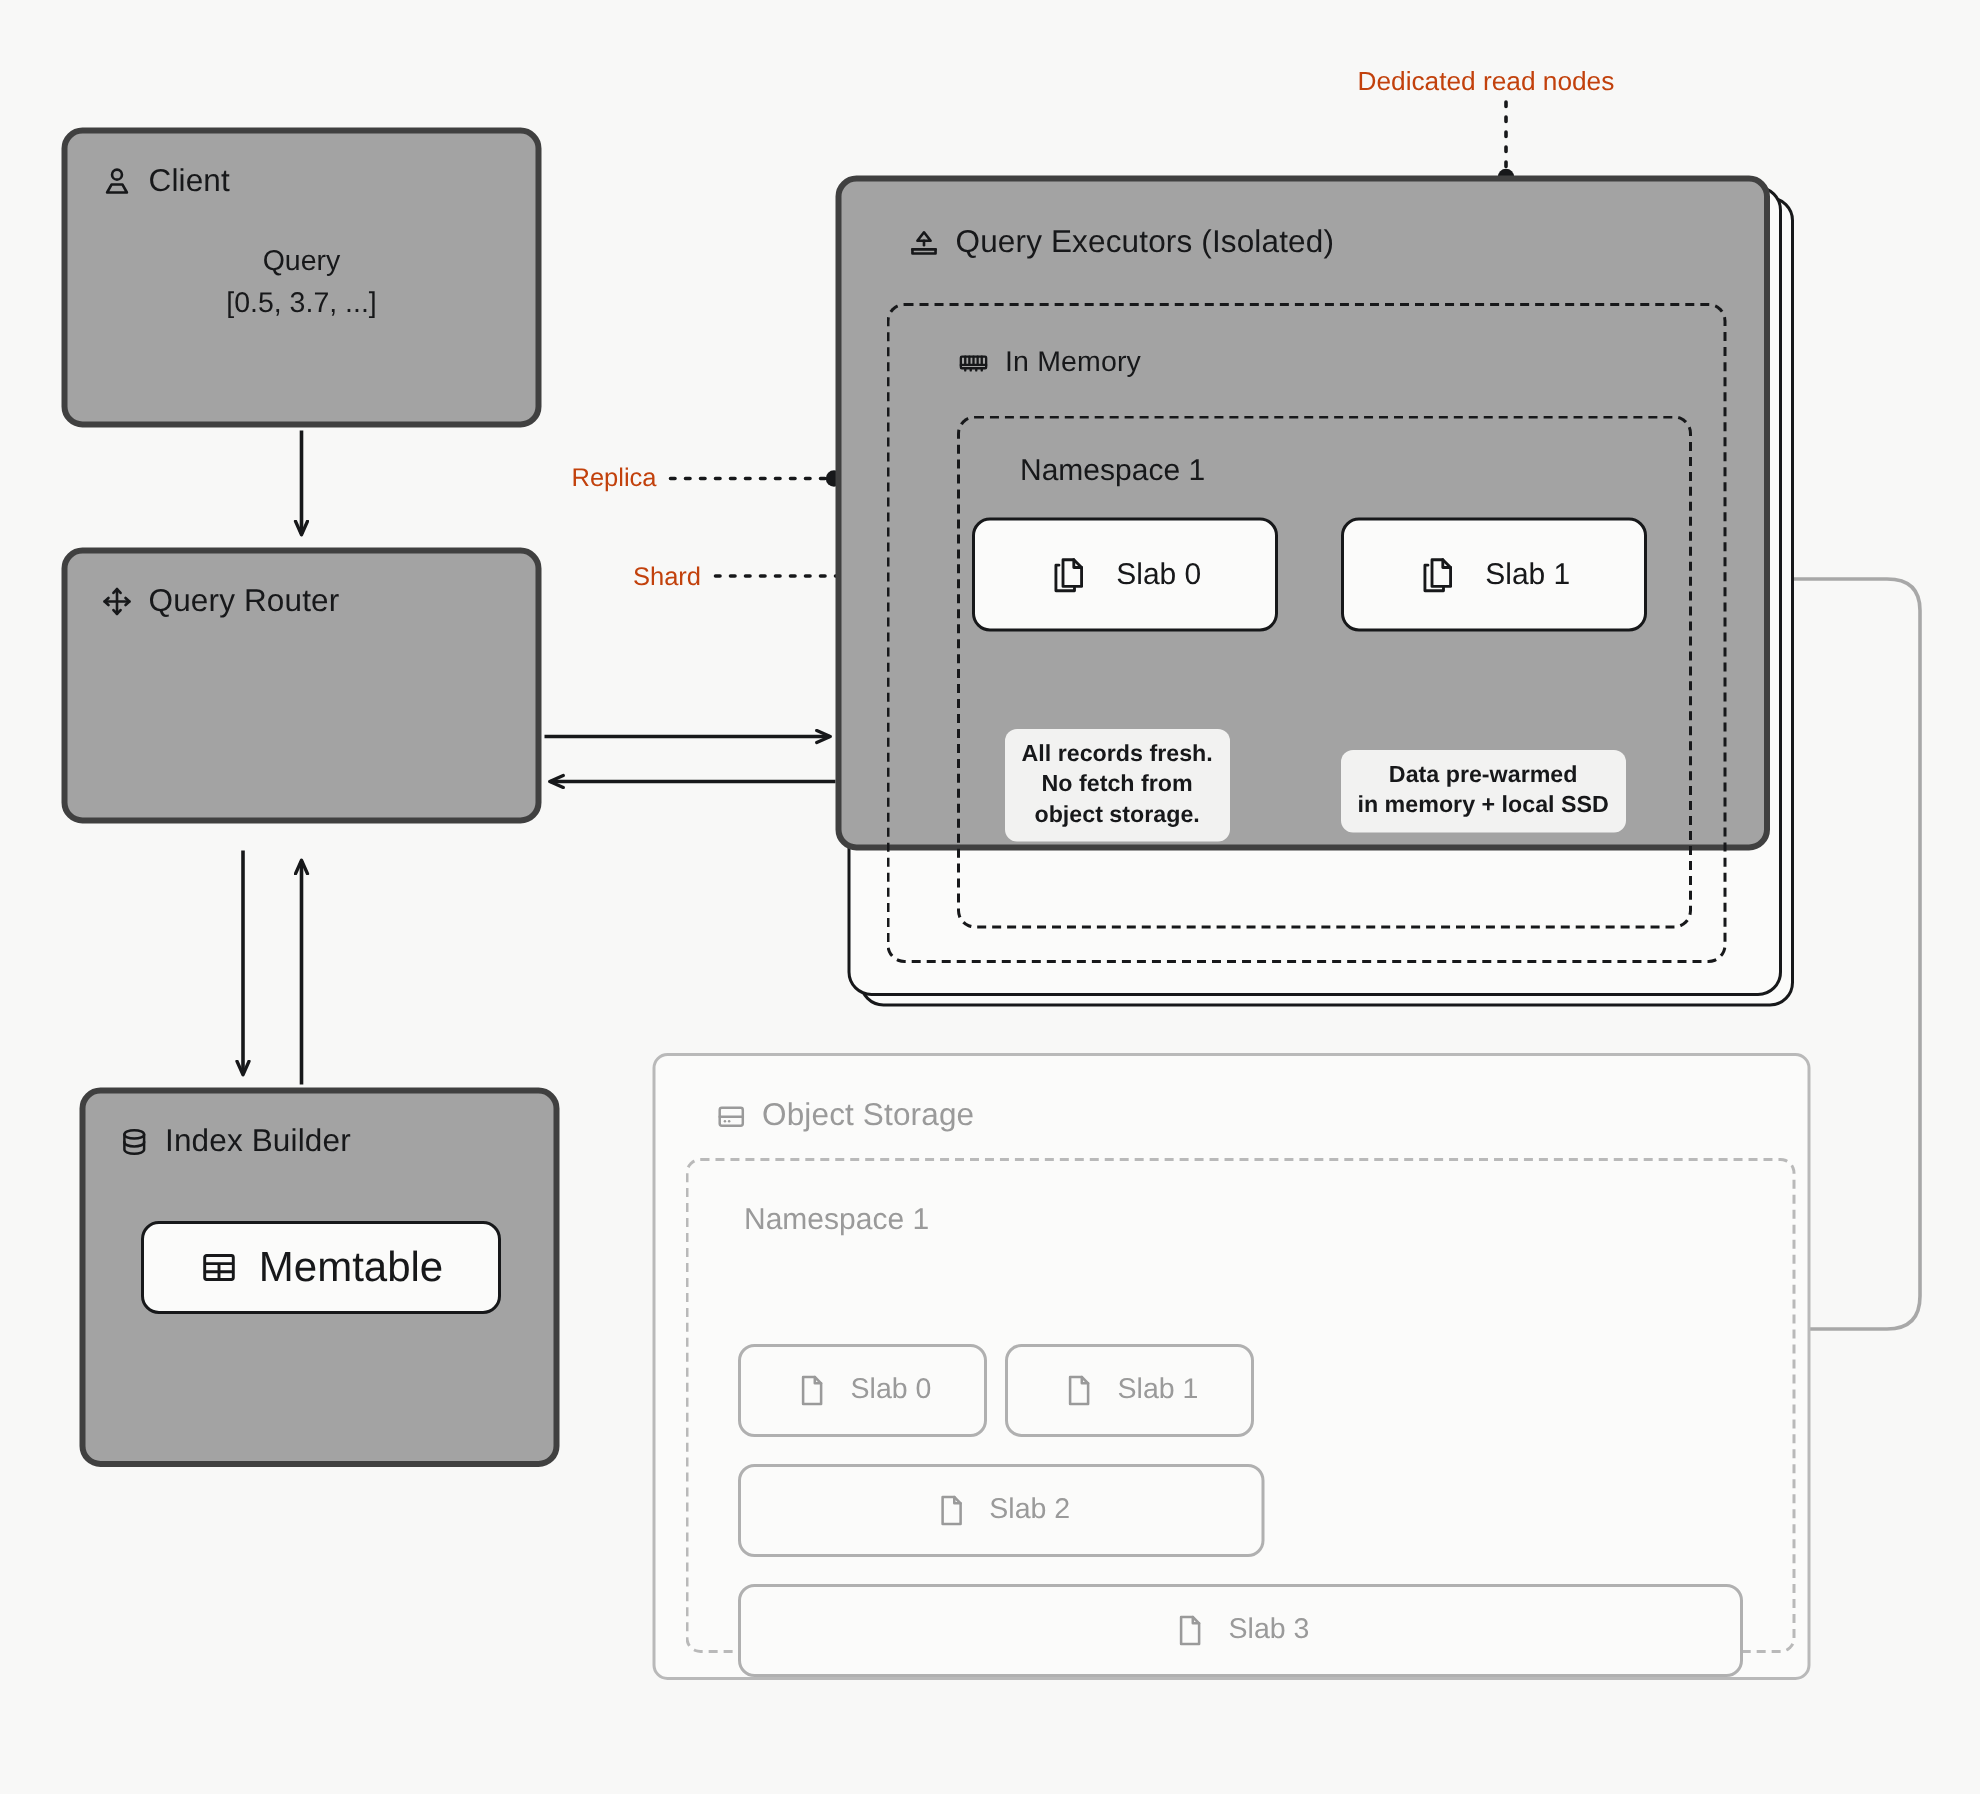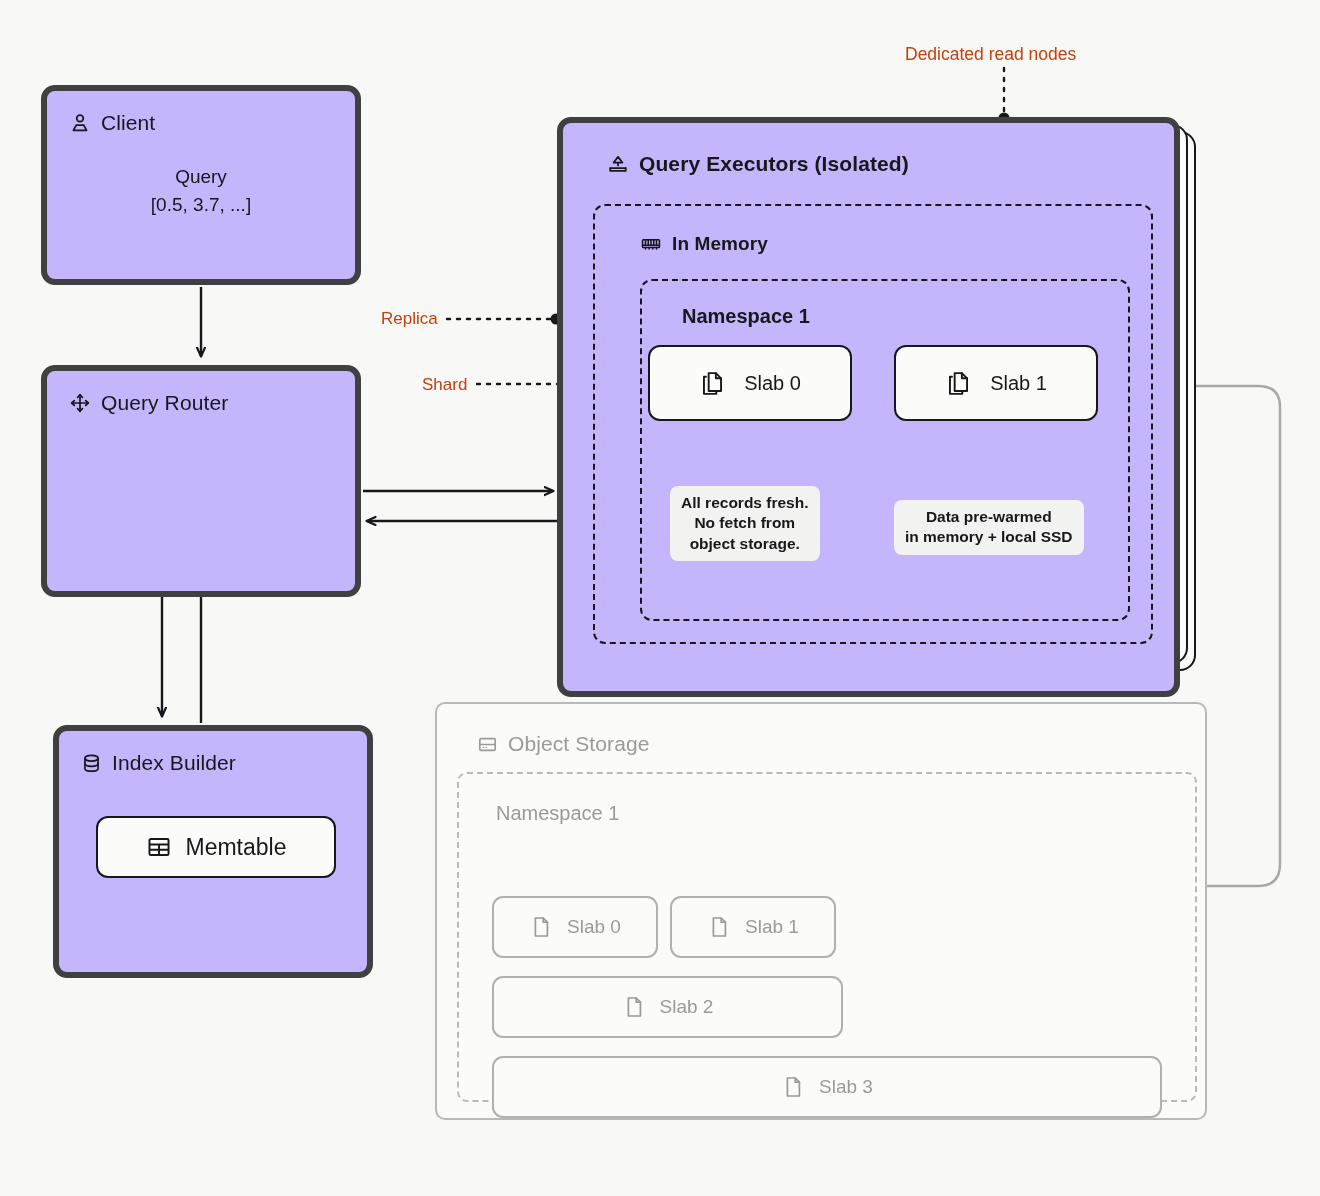--- a/index.html
+++ b/index.html
@@ -21,22 +21,22 @@
   #edges {
     position: absolute; left: 0; top: 0;
     width: 1320px; height: 1196px;
     pointer-events: none;
     z-index: 1;
   }
 
   
   .node {
     position: absolute;
-    background: #c4b5fd;
-    border: 6px solid #404040;
+    background: #a3a3a3;
+    border: 4px solid #404040;
     border-radius: 14px;
     z-index: 3;
   }
   .node-title {
     display: flex;
     align-items: center;
     gap: 10px;
     font-size: 21px;
     letter-spacing: .1px;
     white-space: nowrap;
@@ -45,55 +45,54 @@
     font-size: 19px;
     line-height: 1.45;
     text-align: center;
   }
   .icon { display: inline-flex; align-items: center; justify-content: center; flex: none; }
   .icon svg { display: block; }
 
   
   .leftnode { width: 320px; padding: 20px 22px; }
   #client      { left: 41px;  top: 85px;  height: 200px; }
-  #queryrouter { left: 41px;  top: 365px; height: 232px; }
+  #queryrouter { left: 41px;  top: 365px; height: 184px; }
   #indexbuilder{ left: 53px;  top: 725px; height: 253px; }
 
   .leftnode .node-body { margin-top: 28px; }
 
   #memtable {
     position: absolute;
     left: 37px; top: 85px;
     width: 240px; height: 62px;
     border: 2px solid #17181a;
     border-radius: 12px;
     background: #fbfbfa;
     display: flex;
     align-items: center;
     justify-content: center;
     gap: 14px;
-    font-size: 23px;
+    font-size: 28px;
   }
 
   
   .exec-shadow {
     position: absolute;
     border: 2px solid #17181a;
     border-radius: 16px;
     background: #fbfbfa;
     z-index: 2;
   }
   #exec-shadow-2 { left: 573px; top: 131px; width: 623px; height: 540px; }
   #exec-shadow-1 { left: 565px; top: 124px; width: 623px; height: 540px; }
   #executors {
     left: 557px; top: 117px;
-    width: 623px; height: 580px;
+    width: 623px; height: 450px;
     padding: 0;
     z-index: 4;
-    font-weight: bold;
   }
   #executors > .node-title { position: absolute; left: 44px; top: 29px; }
 
   .dashbox {
     position: absolute;
     border: 2px dashed #17181a;
     border-radius: 12px;
     background: transparent;
   }
   #inmemory  { left: 30px;  top: 81px;  width: 560px; height: 440px; }

